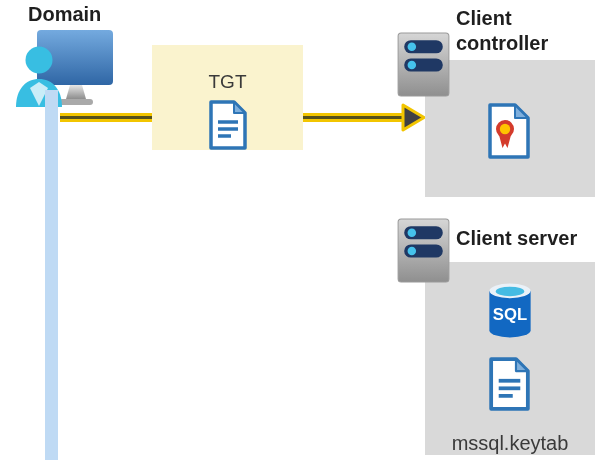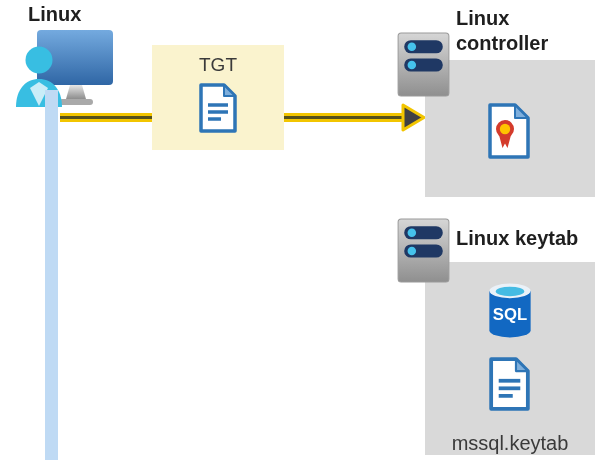--- a/index.html
+++ b/index.html
@@ -13,22 +13,22 @@
   .client-icon{left:12px;top:29px;width:102px;height:80px;}
   .vband{left:45px;top:90px;width:13px;height:370px;background:#bfdaf4;}
   
   .arrow-line{
     left:60px;top:113px;width:344px;height:9px;
     background:linear-gradient(to bottom,#f2c500 0 33%,#55511b 33% 67%,#f2c500 67% 100%);
   }
   .arrow-head{left:401px;top:103px;width:25px;height:29px;}
   
   .ticket-box{
-    left:152px;top:45px;width:132px;height:105px;background:#faf3ce;
-    display:flex;justify-content:center;gap:26px;padding-top:9px;box-sizing:border-box;
+    left:152px;top:45px;width:151px;height:105px;background:#faf3ce;
+    display:flex;justify-content:center;gap:26px;padding-top:26px;box-sizing:border-box;
   }
   .ticket-col{display:flex;flex-direction:column;align-items:center;}
   .ticket-label{font-size:19px;color:#3a3a3a;margin-bottom:7px;}
   .doc-icon{width:38px;height:50px;}
   
   .dc-panel{left:425px;top:60px;width:170px;height:137px;background:#d9d9d9;}
   .linux-panel{left:425px;top:262px;width:170px;height:193px;background:#d9d9d9;}
   .server-icon{width:53px;height:65px;}
   .dc-server{left:397px;top:32px;}
   .linux-server{left:397px;top:218px;}
@@ -37,21 +37,21 @@
   .cert-icon{left:488px;top:103px;width:42px;height:56px;}
   .sql-icon{left:486px;top:282px;width:48px;height:57px;}
   .keytab-icon{left:489px;top:357px;width:41px;height:54px;}
   .keytab-label{left:425px;top:432px;width:170px;text-align:center;font-size:20px;color:#3a3a3a;}
 </style>
 </head>
 <body>
 
 <div class="canvas">
 
-  <div class="abs client-label">Linux</div>
+  <div class="abs client-label">Domain</div>
 
   <svg class="abs client-icon" viewBox="0 0 102 80">
     <defs>
       <linearGradient id="mg" x1="0" y1="0" x2="0" y2="1">
         <stop offset="0" stop-color="#74AADF"></stop>
           <stop offset="1" stop-color="#2F66A5"></stop>
       </linearGradient>
       <linearGradient id="stg" x1="0" y1="0" x2="0" y2="1">
         <stop offset="0" stop-color="#E6E6E6"></stop>
           <stop offset="1" stop-color="#8D8D8D"></stop>
@@ -92,21 +92,21 @@
         <stop offset="0" stop-color="#D6D6D6"></stop>
           <stop offset="1" stop-color="#8F8F8F"></stop>
       </linearGradient>
     </defs>
     <rect x="1" y="1" width="50" height="62" rx="3" fill="url(#sg1)" stroke="#9A9A9A"></rect>
     <rect x="7" y="8" width="38" height="13" rx="6.5" fill="#1F3864"></rect>
     <circle cx="14.5" cy="14.5" r="4.2" fill="#45C2EC"></circle>
     <rect x="7" y="26" width="38" height="13" rx="6.5" fill="#1F3864"></rect>
     <circle cx="14.5" cy="32.5" r="4.2" fill="#45C2EC"></circle>
   </svg>
-  <div class="abs dc-label">Linux controller</div>
+  <div class="abs dc-label">Client controller</div>
 
   <svg class="abs cert-icon" viewBox="0 0 42 56">
     <path d="M2 2 H27 L40 15 V54 H2 Z" fill="#ffffff" stroke="#2E75B6" stroke-width="3.5" stroke-linejoin="round"></path>
     <path d="M27 2 L40 15 H27 Z" fill="#7FAFDC" stroke="#2E75B6" stroke-width="2" stroke-linejoin="round"></path>
     <path d="M11 32 L14.5 45 L17 40.5 L19.5 45 L23 32 Z" fill="#D43B2B"></path>
     <circle cx="17" cy="26" r="9" fill="#D43B2B"></circle>
     <circle cx="17" cy="26" r="5.2" fill="#FFC400"></circle>
   </svg>
 
   <div class="abs linux-panel"></div>
@@ -116,21 +116,21 @@
         <stop offset="0" stop-color="#D6D6D6"></stop>
           <stop offset="1" stop-color="#8F8F8F"></stop>
       </linearGradient>
     </defs>
     <rect x="1" y="1" width="50" height="62" rx="3" fill="url(#sg2)" stroke="#9A9A9A"></rect>
     <rect x="7" y="8" width="38" height="13" rx="6.5" fill="#1F3864"></rect>
     <circle cx="14.5" cy="14.5" r="4.2" fill="#45C2EC"></circle>
     <rect x="7" y="26" width="38" height="13" rx="6.5" fill="#1F3864"></rect>
     <circle cx="14.5" cy="32.5" r="4.2" fill="#45C2EC"></circle>
   </svg>
-  <div class="abs linux-label">Linux keytab</div>
+  <div class="abs linux-label">Client server</div>
 
   <svg class="abs sql-icon" viewBox="0 0 48 58">
     <path d="M3 9 L3 49 A21 7.5 0 0 0 45 49 L45 9 Z" fill="#1268C2"></path>
     <ellipse cx="24" cy="9" rx="21" ry="7.5" fill="#EAF1F8"></ellipse>
     <ellipse cx="24" cy="9.6" rx="14.5" ry="4.8" fill="#45BBE3"></ellipse>
     <text x="24" y="39" text-anchor="middle" font-size="17" font-weight="bold" fill="#ffffff" font-family="Liberation Sans, DejaVu Sans, sans-serif">SQL</text>
   </svg>
 
   <svg class="abs keytab-icon" viewBox="0 0 38 50">
     <path d="M2 2 H25 L36 13 V48 H2 Z" fill="#ffffff" stroke="#2E75B6" stroke-width="3.5" stroke-linejoin="round"></path>

